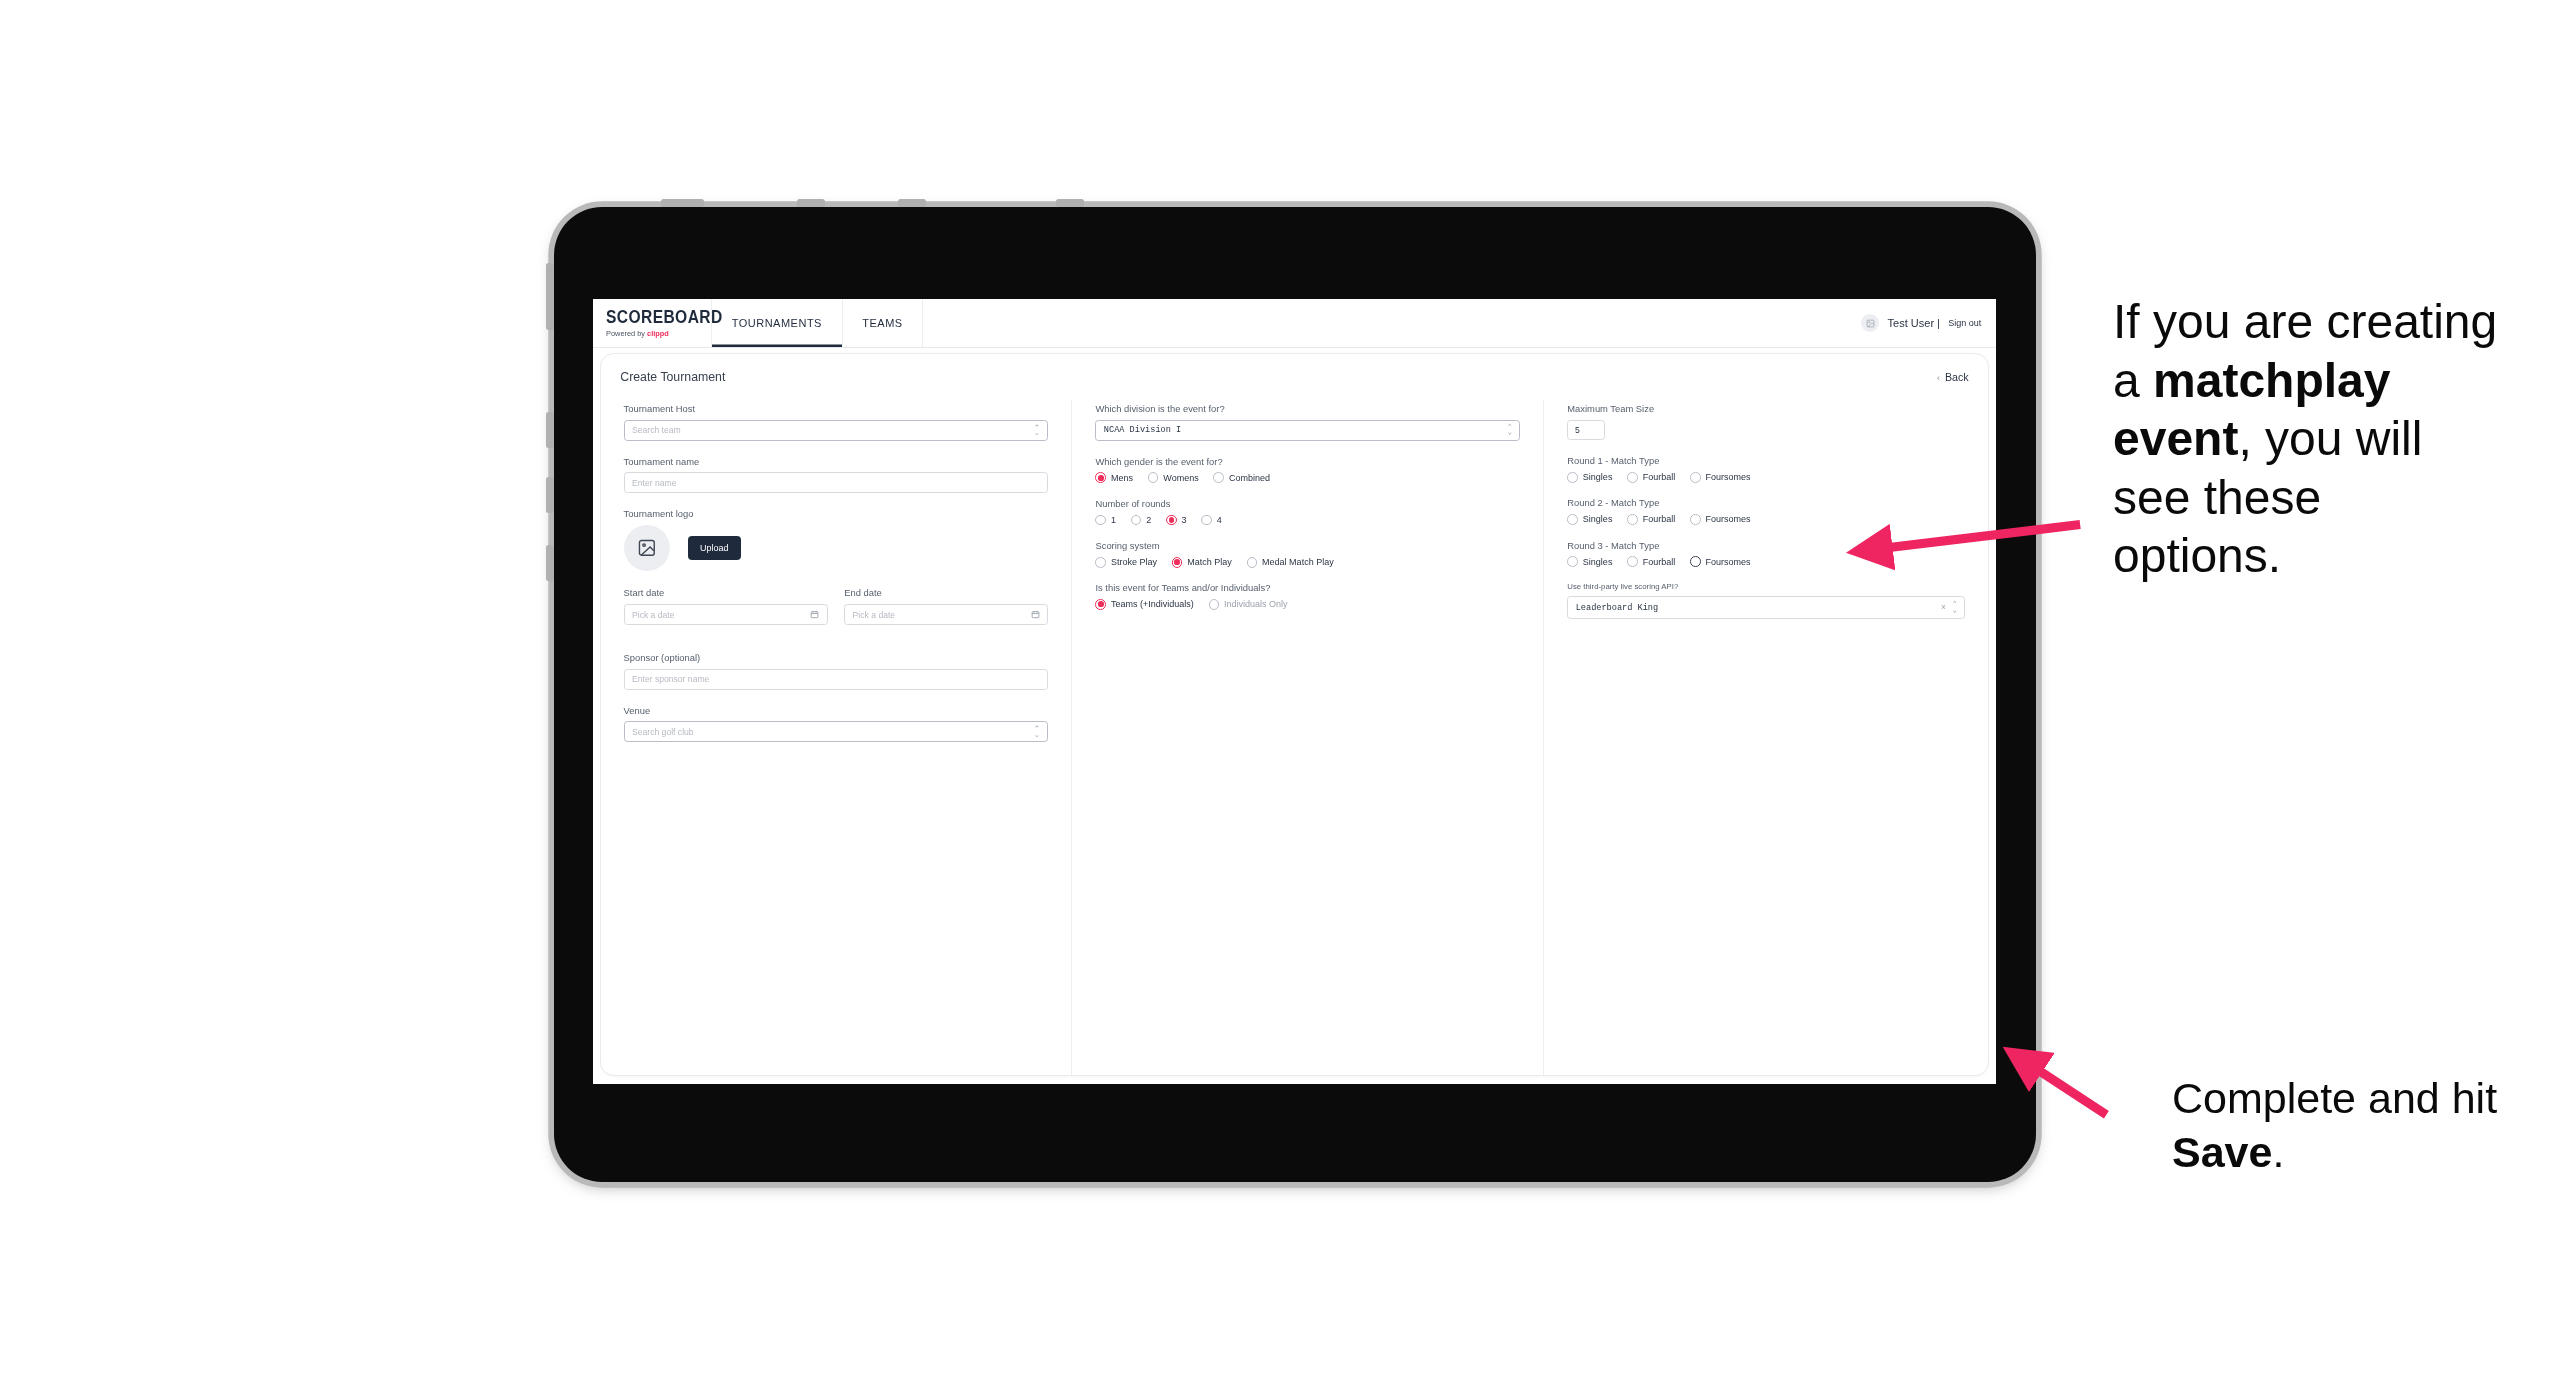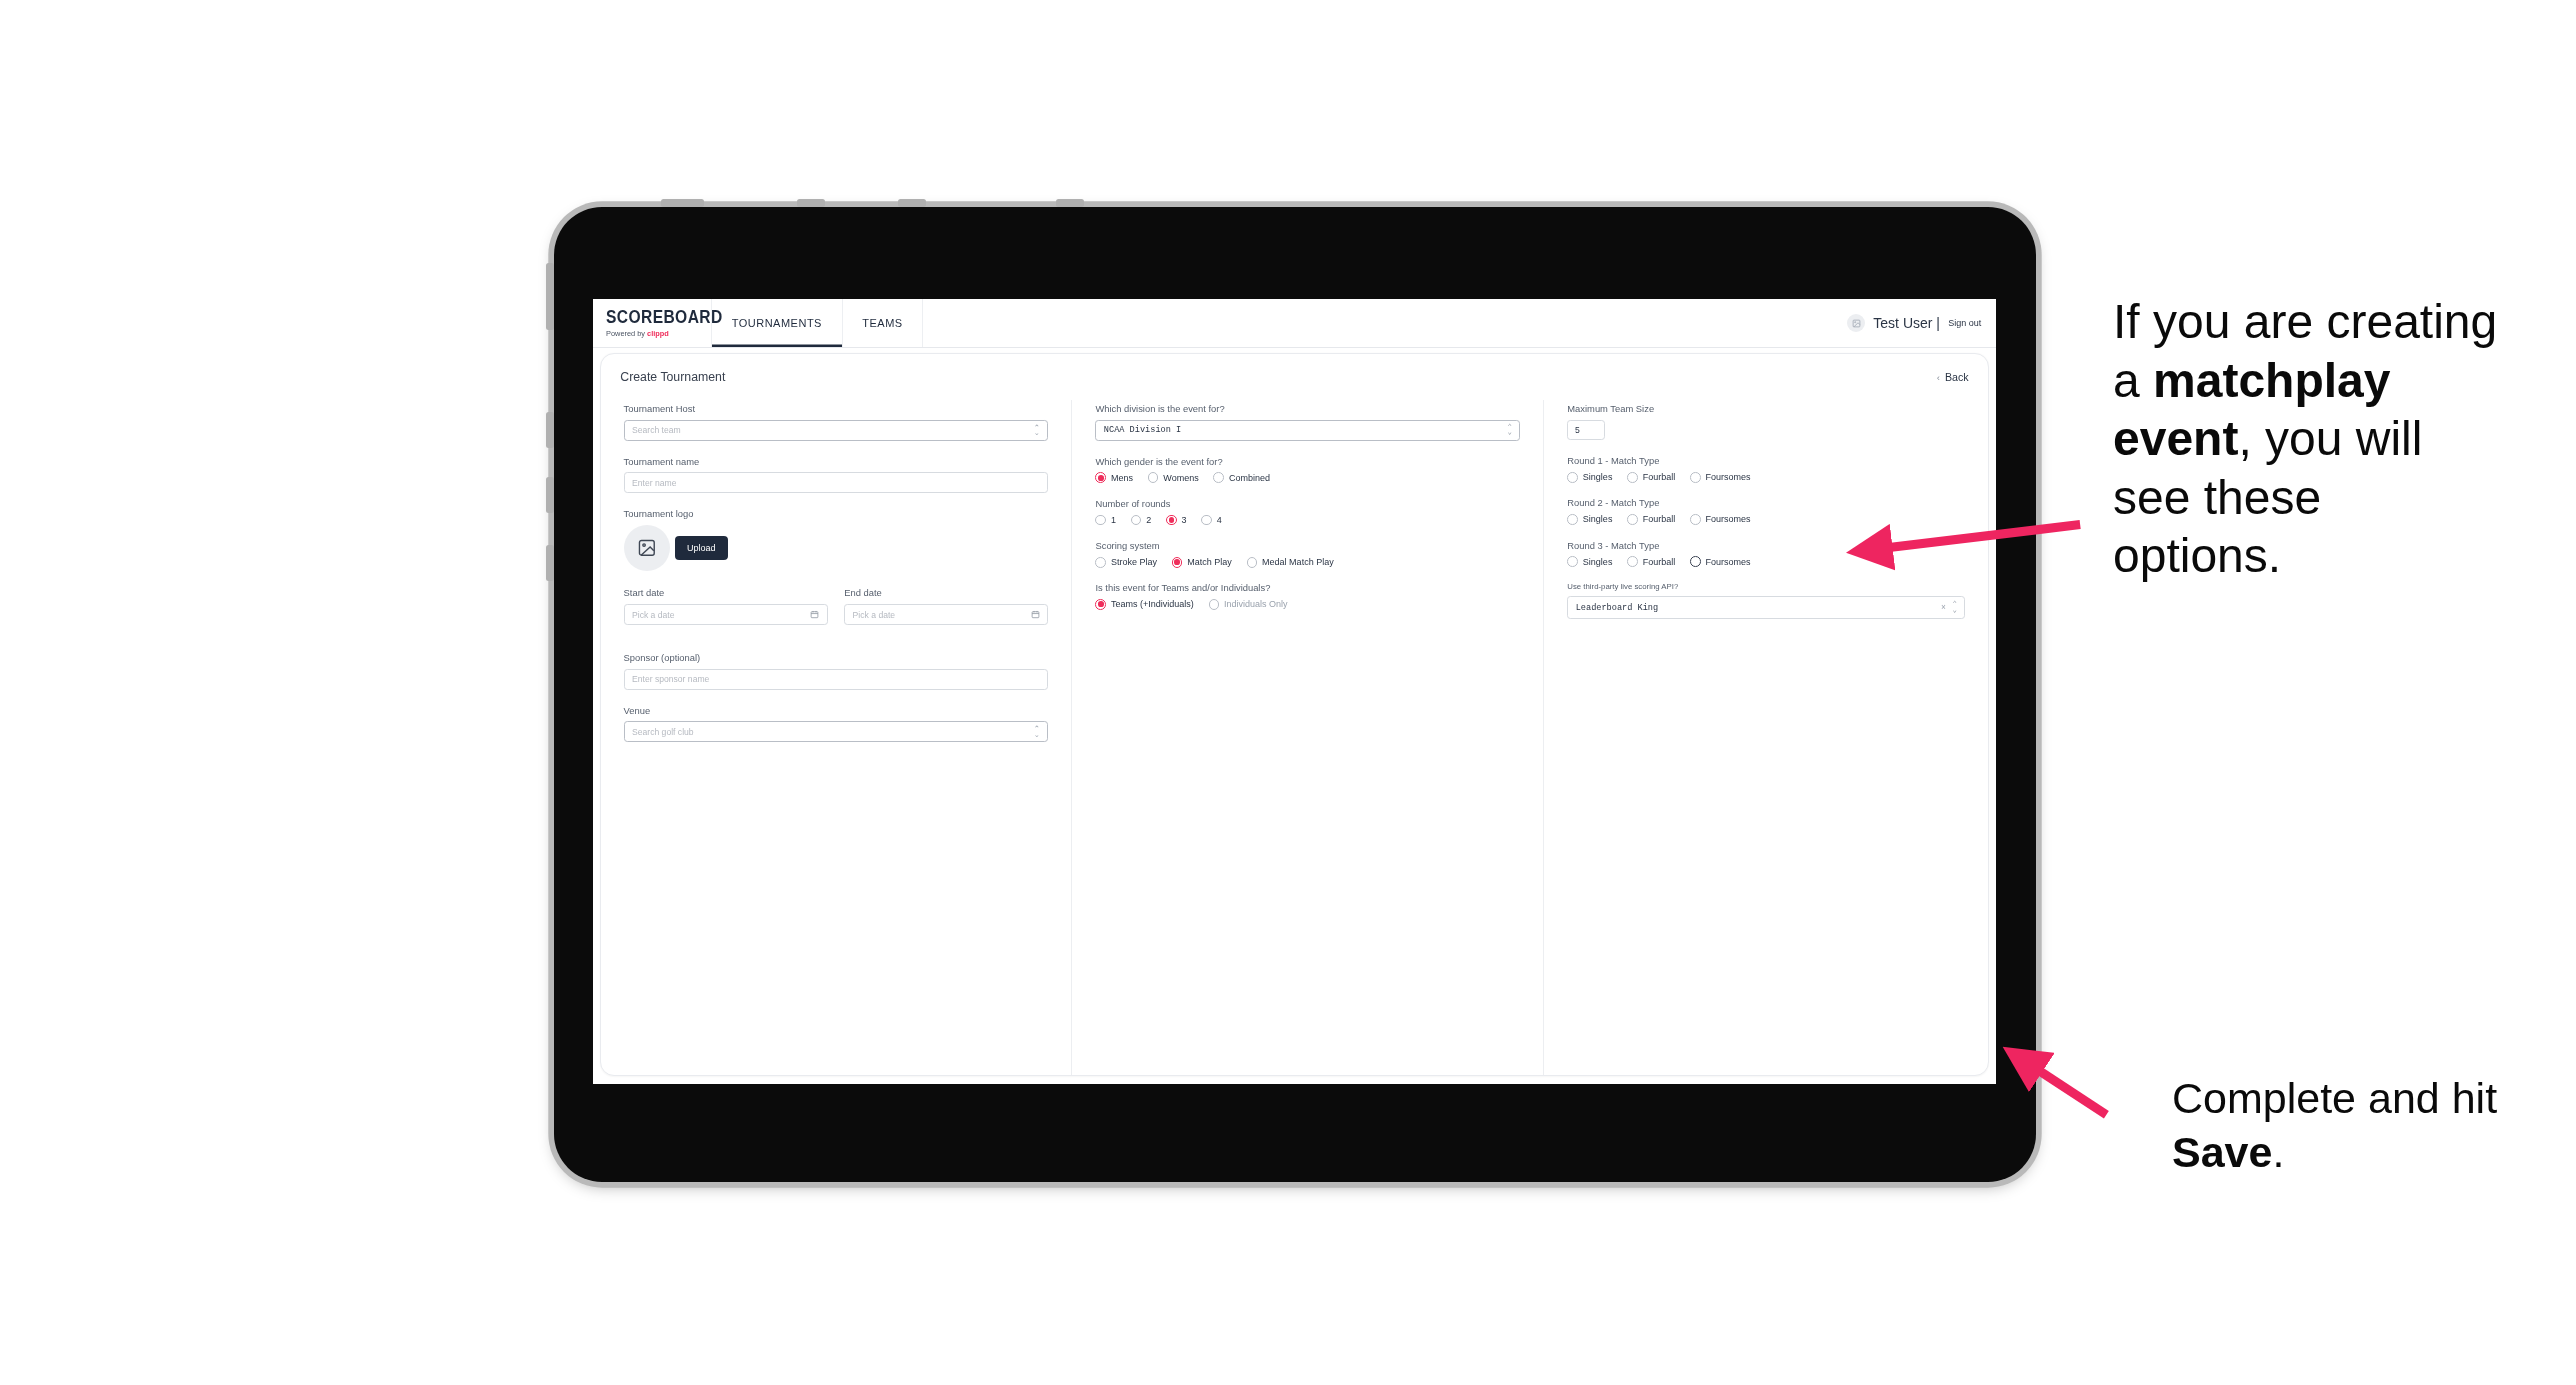--- a/index.html
+++ b/index.html
@@ -38,21 +38,21 @@
     line-height:1;font-family:"Liberation Sans", sans-serif;transform:scaleY(1.12);transform-origin:left top;}
   .brand-sub{font-size:7.4px;color:#4a5362;margin-top:4.9px;}
   .brand-sub b{color:#ef2e5b;font-weight:bold;}
   .navtab{display:flex;align-items:center;padding:0 19.7px;font-size:11px;
     letter-spacing:0.5px;color:#1f2a3c;border-right:0.8px solid #edeff2;cursor:pointer;}
   .navtab.active{box-shadow:inset 0 -2.5px 0 #1f2a3c;}
   .topbar-spacer{flex:1;}
   .user-area{display:flex;align-items:center;gap:8.2px;padding-right:14.8px;}
   .avatar{width:18px;height:18px;border-radius:50%;background:#eceef1;
     display:flex;align-items:center;justify-content:center;color:#9aa2ad;font-size:9px;}
-  .user-name{font-size:14px;color:#2b3545;text-align:center;}
+  .user-name{font-size:11px;color:#2b3545;text-align:center;}
   .signout{font-size:9px;color:#2b3545;cursor:pointer;}
 
   
   #card{position:absolute;left:6.6px;top:54px;right:6.6px;bottom:8.2px;background:#fff;
     border:0.8px solid #e9ebef;border-radius:14px;display:flex;flex-direction:column;
     box-shadow:0 0.8px 1.6px rgba(0,0,0,.04);}
   #card-head{height:46px;display:flex;align-items:center;padding:0 19.7px;
     justify-content:space-between;}
   #page-title{font-size:12.3px;color:#39414f;}
   #back-link{font-size:10.7px;color:#2b3545;display:flex;align-items:center;gap:4.9px;cursor:pointer;}
@@ -68,21 +68,21 @@
   .fieldlabel.small{font-size:7.8px;}
   .input{height:21px;border:0.8px solid #b9bec6;border-radius:3.3px;background:#fff;
     display:flex;align-items:center;padding:0 7.4px;font-size:8.6px;color:#b6bac1;
     box-sizing:border-box;justify-content:space-between;margin-bottom:14.8px;}
   .input.filled{color:#2b3545;font-family:Liberation Mono, monospace;}
   .input.light{border-color:#d7dbe0;}
   .input .ph{white-space:nowrap;overflow:hidden;}
   .input .adorn{display:flex;align-items:center;gap:6.6px;color:#9aa2ad;font-size:8.2px;}
   .stepper{font-size:7.4px;line-height:.78;display:flex;flex-direction:column;color:#9aa2ad;}
 
-  .logo-row{display:flex;align-items:center;gap:5px;margin:3.3px 0 16.4px 0;}
+  .logo-row{display:flex;align-items:center;gap:18px;margin:3.3px 0 16.4px 0;}
   .logo-circle{width:46px;height:46px;border-radius:50%;background:#eceef1;
     display:flex;align-items:center;justify-content:center;}
   .upload-btn{background:#1f2a3c;color:#fff;font-size:9px;border-radius:4.1px;
     padding:7.4px 12.3px;cursor:pointer;}
 
   .date-row{display:flex;gap:16.4px;}
   .date-col{flex:1;}
   .date-col .input{margin-bottom:27px;}
 
   

